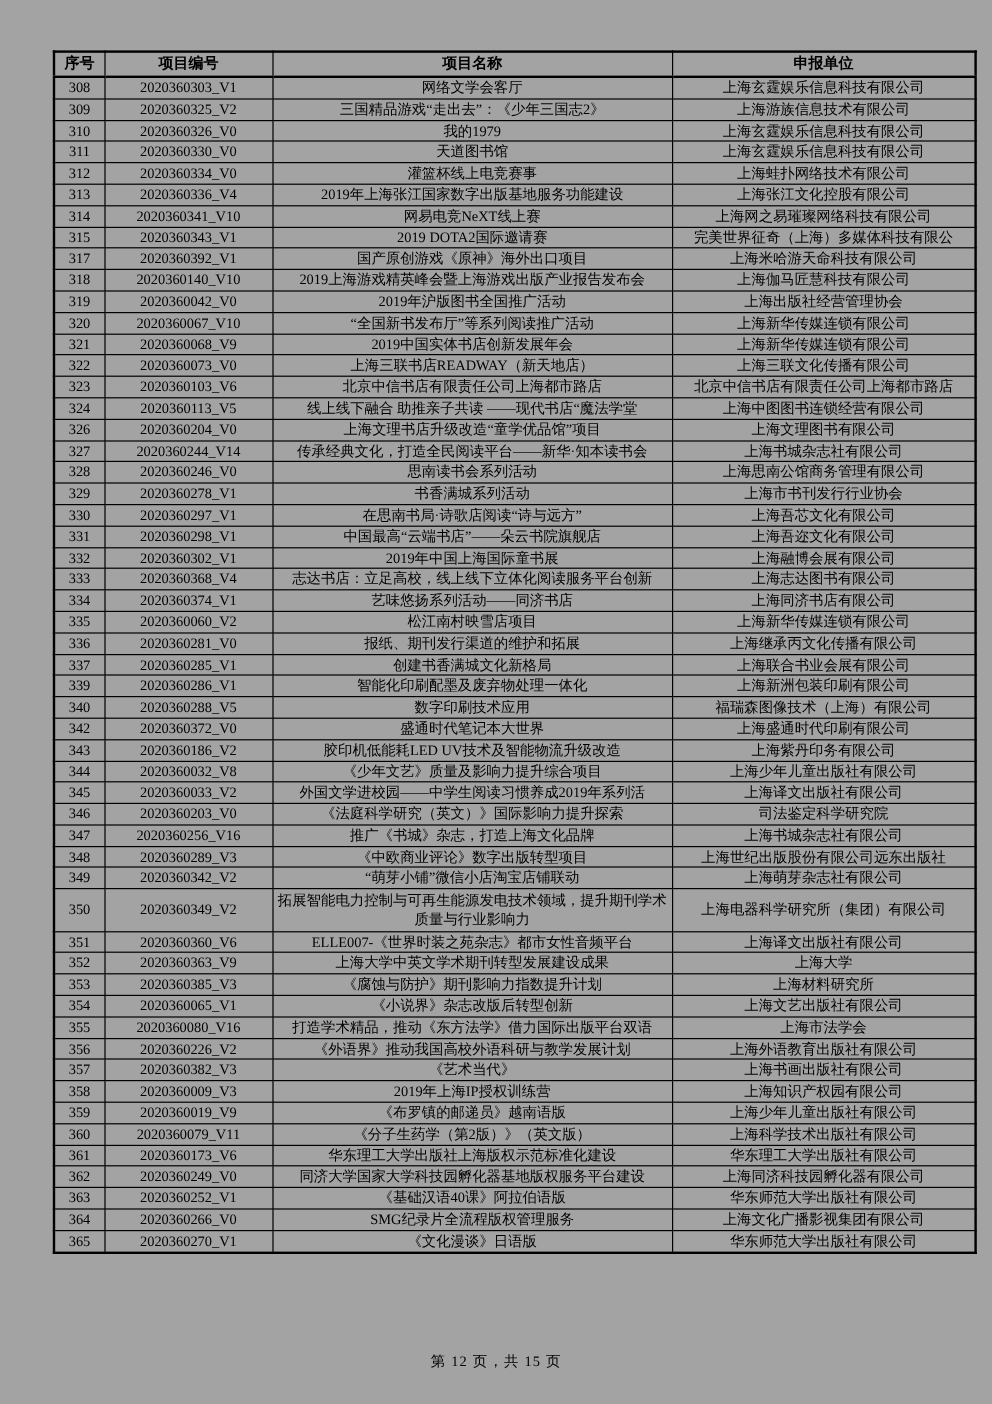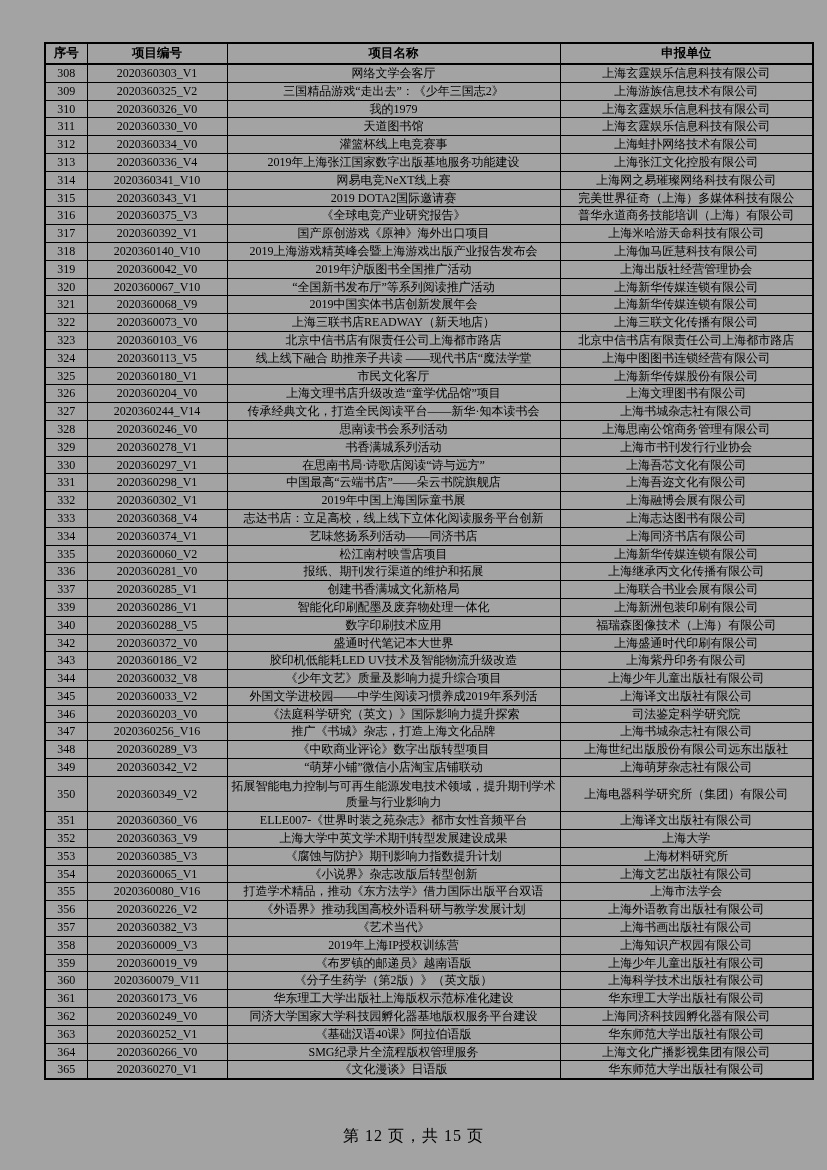--- a/index.html
+++ b/index.html
@@ -44,21 +44,21 @@
     white-space:normal;
     height:auto;
     line-height:16.2px;
     padding:1px 2px;
   }
   .footer{
     position:absolute;
     left:0;top:1126px;
     width:827px;
     text-align:center;
-    font-size:16px;
+    font-size:12px;
     letter-spacing:1px;
   }
 </style>
 </head>
 <body>
 
 <div class="page">
 
   <table class="projects">
     <colgroup>
@@ -118,26 +118,20 @@
           <td>网易电竞NeXT线上赛</td>
           <td>上海网之易璀璨网络科技有限公司</td>
         </tr>
         <tr>
           <td>315</td>
           <td>2020360343_V1</td>
           <td>2019 DOTA2国际邀请赛</td>
           <td>完美世界征奇（上海）多媒体科技有限公</td>
         </tr>
         <tr>
-          <td>316</td>
-          <td>2020360375_V3</td>
-          <td>《全球电竞产业研究报告》</td>
-          <td>普华永道商务技能培训（上海）有限公司</td>
-        </tr>
-        <tr>
           <td>317</td>
           <td>2020360392_V1</td>
           <td>国产原创游戏《原神》海外出口项目</td>
           <td>上海米哈游天命科技有限公司</td>
         </tr>
         <tr>
           <td>318</td>
           <td>2020360140_V10</td>
           <td>2019上海游戏精英峰会暨上海游戏出版产业报告发布会</td>
           <td>上海伽马匠慧科技有限公司</td>
@@ -170,26 +164,20 @@
           <td>323</td>
           <td>2020360103_V6</td>
           <td>北京中信书店有限责任公司上海都市路店</td>
           <td>北京中信书店有限责任公司上海都市路店</td>
         </tr>
         <tr>
           <td>324</td>
           <td>2020360113_V5</td>
           <td>线上线下融合 助推亲子共读 ——现代书店“魔法学堂</td>
           <td>上海中图图书连锁经营有限公司</td>
-        </tr>
-        <tr>
-          <td>325</td>
-          <td>2020360180_V1</td>
-          <td>市民文化客厅</td>
-          <td>上海新华传媒股份有限公司</td>
         </tr>
         <tr>
           <td>326</td>
           <td>2020360204_V0</td>
           <td>上海文理书店升级改造“童学优品馆”项目</td>
           <td>上海文理图书有限公司</td>
         </tr>
         <tr>
           <td>327</td>
           <td>2020360244_V14</td>

